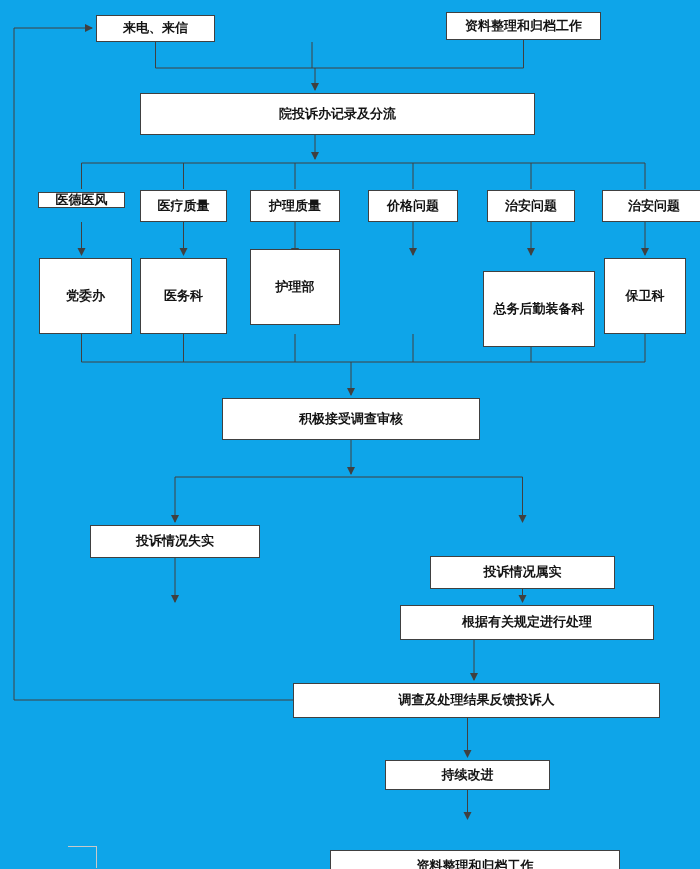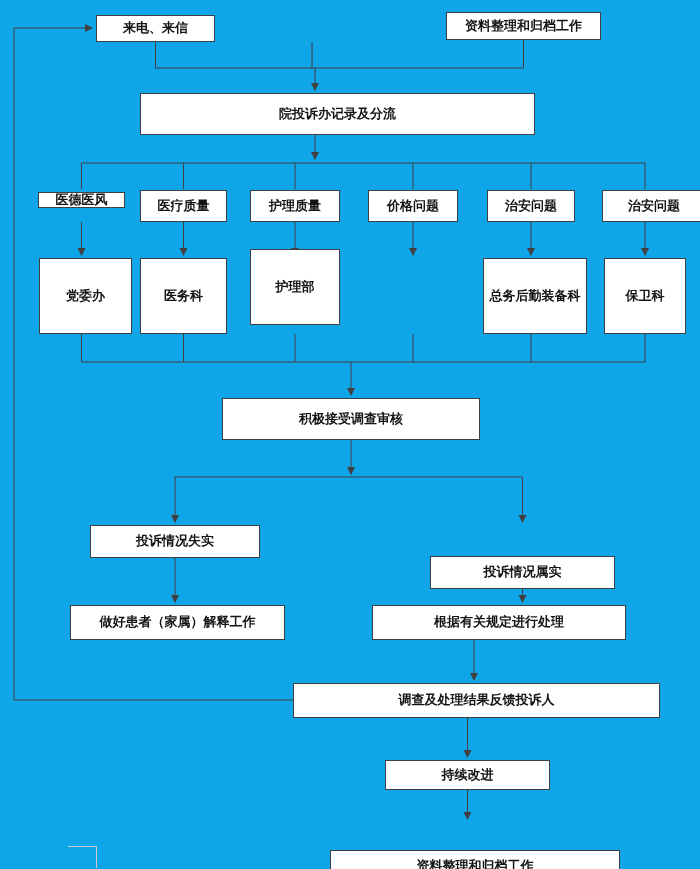--- a/index.html
+++ b/index.html
@@ -104,30 +104,29 @@
   <div class="node" style="left:38px;top:192px;width:87px;height:16px">医德医风</div>
   <div class="node" style="left:250px;top:190px;width:90px;height:32px">护理质量</div>
   <div class="node" style="left:140px;top:190px;width:87px;height:32px">医疗质量</div>
   <div class="node" style="left:368px;top:190px;width:90px;height:32px">价格问题</div>
   <div class="node" style="left:487px;top:190px;width:88px;height:32px">治安问题</div>
   <div class="node" style="left:602px;top:190px;width:104px;height:32px">治安问题</div>
 
   <div class="node" style="left:39px;top:258px;width:93px;height:76px">党委办</div>
   <div class="node" style="left:140px;top:258px;width:87px;height:76px">医务科</div>
   <div class="node" style="left:250px;top:249px;width:90px;height:76px">护理部</div>
-  <div class="node" style="left:483px;top:258px;width:104px;height:76px">总务后勤装备科</div>
+  <div class="node" style="left:483px;top:271px;width:112px;height:76px">总务后勤装备科</div>
   <div class="node" style="left:604px;top:258px;width:82px;height:76px">保卫科</div>
 
   <div class="node" style="left:222px;top:398px;width:258px;height:42px">积极接受调查审核</div>
 
   <div class="node" style="left:90px;top:525px;width:170px;height:33px">投诉情况失实</div>
   <div class="node" style="left:430px;top:556px;width:185px;height:33px">投诉情况属实</div>
 
-  <div class="node" style="left:70px;top:605px;width:215px;height:35px">做好患者（家属）解释工作</div>
-  <div class="node" style="left:372px;top:605px;width:254px;height:35px">根据有关规定进行处理</div>
+  <div class="node" style="left:400px;top:605px;width:254px;height:35px">根据有关规定进行处理</div>
 
   <div class="node" style="left:293px;top:683px;width:367px;height:35px">调查及处理结果反馈投诉人</div>
   <div class="node" style="left:385px;top:760px;width:165px;height:30px">持续改进</div>
   <div class="node" style="left:330px;top:850px;width:290px;height:33px">资料整理和归档工作</div>
 
   <div class="corner-mark" style="left:68px;top:846px;width:29px;height:22px;border-top:1px solid #c9c9c9;border-right:1px solid #c9c9c9"></div>
 
 </div>
 
 </body></html>

